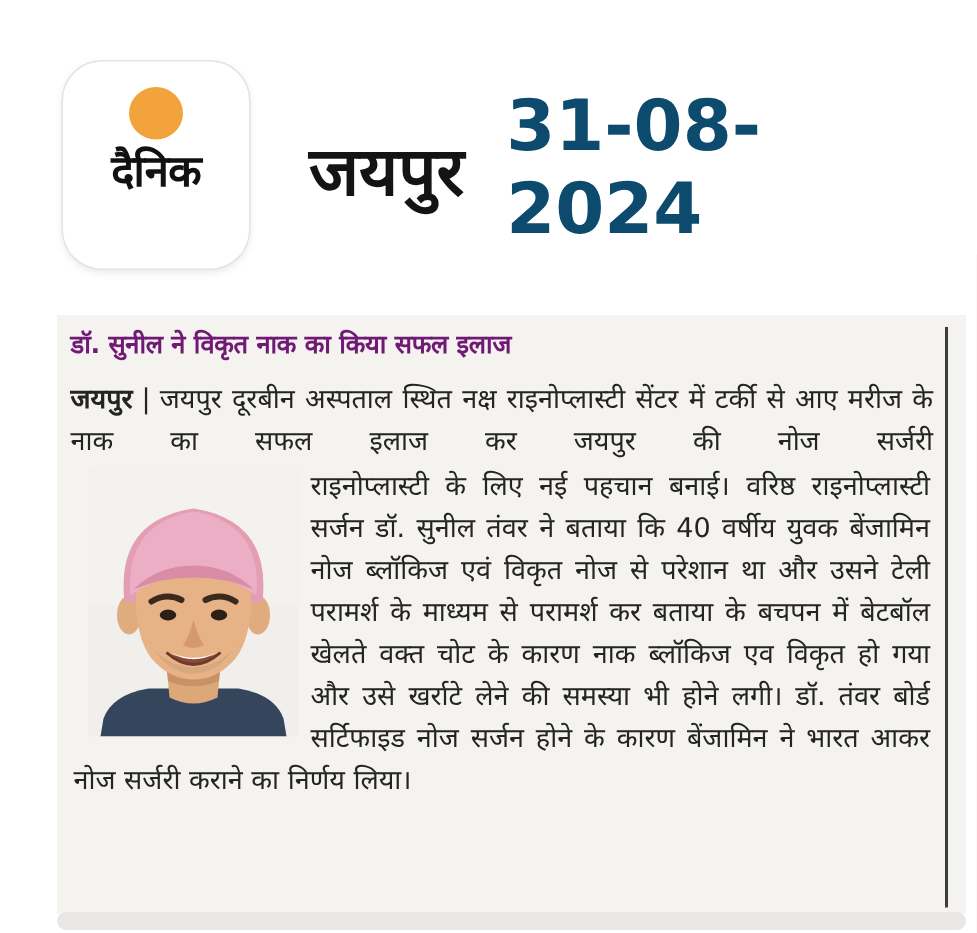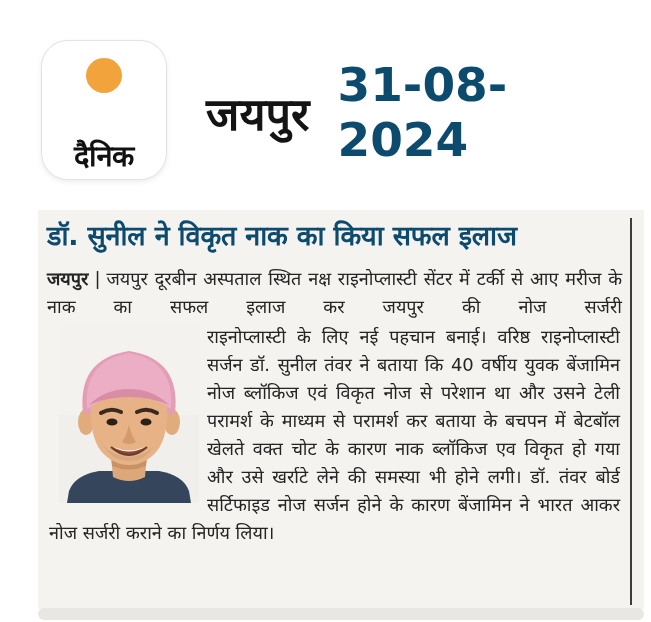--- a/index.html
+++ b/index.html
@@ -16,21 +16,20 @@
     position: absolute; left: 42px; top: 40px; right: 20px; height: 140px;
     display: flex; align-items: center;
   }
   .logo-box {
     width: 124px; height: 138px;
     background: #ffffff;
     border-radius: 26px;
     box-shadow: 0 0 0 1px #e3e3e3, 0 2px 6px rgba(0,0,0,0.10);
     display: flex; flex-direction: column; align-items: center;
     flex: 0 0 auto;
-    gap: 42px;
   }
   .logo-dot {
     width: 36px; height: 35px; border-radius: 50%;
     background: #F2A33C;
     margin-top: 17px;
   }
   .logo-text {
     margin-top: 6px;
     font-weight: bold; color: #111111;
     font-size: 29px; line-height: 1.04;
@@ -54,21 +53,21 @@
     width: 606px; height: 399px;
     background: #f5f3f0;
     box-sizing: border-box;
     padding: 10px 22px 0 9px;
   }
   .col-rule {
     position: absolute; top: 8px; bottom: 4px; right: 12px;
     width: 2px; background: #3d3d3d;
   }
   .headline {
-    font-size: 27px; font-weight: bold; color: #0c4a6e;
+    font-size: 17px; font-weight: bold; color: #701a75;
     line-height: 1.2;
     margin: 0 0 13px 0;
     letter-spacing: -0.2px;
   }
   .body-text {
     font-size: 18px; color: #242424;
     line-height: 28px;
     text-align: justify;
   }
   .p1 { margin: 0; text-align: justify; text-align-last: justify; }

